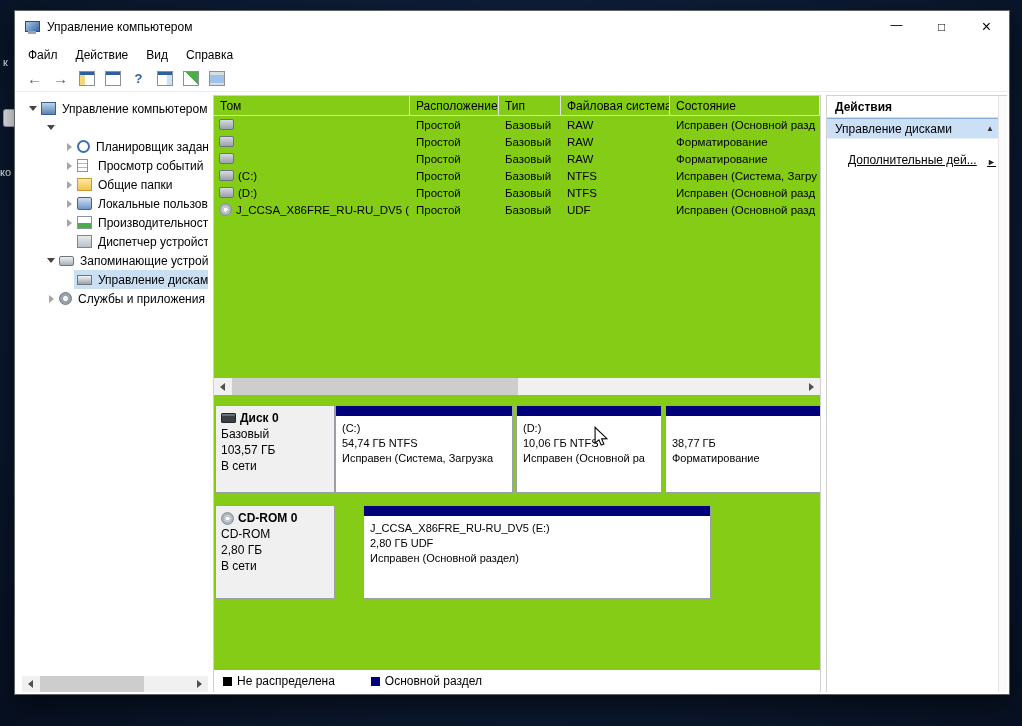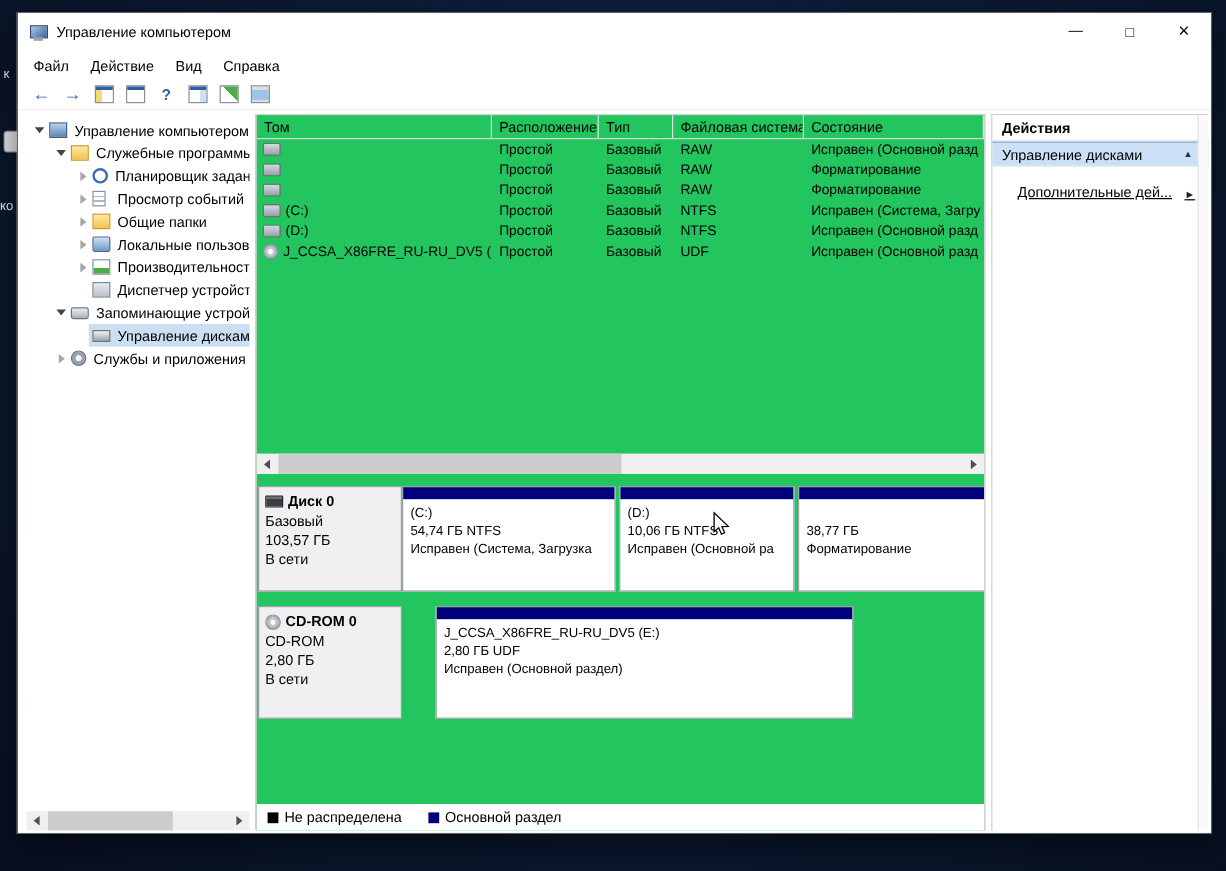--- a/index.html
+++ b/index.html
@@ -76,21 +76,21 @@
   .hs-btn { width:17px; height:100%; display:flex; align-items:center; justify-content:center; }
   .arr { width:0; height:0; display:inline-block; }
   .arr-l { border-top:4px solid transparent; border-bottom:4px solid transparent; border-right:5px solid #505050; }
   .arr-r { border-top:4px solid transparent; border-bottom:4px solid transparent; border-left:5px solid #505050; }
   .hs-thumb { position:absolute; top:0; bottom:0; background:#cdcdcd; }
   .t-thumb { left:18px; width:104px; }
   .c-thumb { left:18px; width:286px; }
 
   
   .center-panel { width:608px; flex:0 0 auto; margin:3px 0 0 5px; border:1px solid #d0d0d0; border-bottom:none;
-    display:flex; flex-direction:column; min-height:0; background:#22c55e; }
+    display:flex; flex-direction:column; min-height:0; background:#84cc16; }
   .vol-table { height:282px; flex:0 0 auto; overflow:hidden; font-size:11.5px; }
   .vol-header { display:grid; grid-template-columns:196px 89px 62px 109px 1fr; height:20px; border-bottom:1px solid #d9d9d9; font-size:12px; }
   .vol-hcell { padding:3px 4px 0 6px; border-right:1px solid #e3e3e3; white-space:nowrap; overflow:hidden; }
   .vol-row { display:grid; grid-template-columns:196px 89px 62px 109px 1fr; height:17px; align-items:center; }
   .vol-cell { padding:0 4px 0 6px; white-space:nowrap; overflow:hidden; }
   .vol-c1 { display:flex; align-items:center; gap:4px; padding-left:5px; }
   .vol-icon { width:15px; height:11px; flex:0 0 auto; background:linear-gradient(#d6dbe1,#98a0a9); border:1px solid #6d737b; border-radius:2px; }
   .cdrow-icon { width:13px; height:13px; flex:0 0 auto; border-radius:50%;
     background:radial-gradient(circle,#fff 0 2px,#c4c9d1 2px 4px,#aab3bd 4px 6px,#d8dce2 6px); border:1px solid #8a9097; }
 
@@ -104,21 +104,21 @@
   .hdd-icon { width:15px; height:10px; background:linear-gradient(#6b7078 0 2px,#3a3f45 2px); border:1px solid #23262a; border-radius:1px; }
   .cdrom-icon { width:13px; height:13px; border-radius:50%;
     background:radial-gradient(circle,#fff 0 2px,#c4c9d1 2px 4px,#aab3bd 4px 6px,#d8dce2 6px); border:1px solid #8a9097; }
   .dline { white-space:nowrap; overflow:hidden; }
   .disk-strip { display:flex; gap:3px; flex:1; min-width:0; }
   .part { border:1px solid #9aa0a6; background:#fff; display:flex; flex-direction:column; flex:0 0 auto; }
   .part-band { height:10px; flex:0 0 auto; }
   .part-body { padding:5px 5px 0 6px; font-size:11px; line-height:15px; white-space:nowrap; overflow:hidden; }
   .part-title { min-height:15px; }
 
-  .legend { height:22px; flex:0 0 auto; display:flex; align-items:center; gap:22px; padding-left:9px; background:#fff; }
+  .legend { height:22px; flex:0 0 auto; display:flex; align-items:center; gap:36px; padding-left:9px; background:#fff; }
   .lg-item { display:flex; align-items:center; gap:5px; white-space:nowrap; }
   .lg-sq { width:9px; height:9px; display:inline-block; }
 
   
   .actions-panel { flex:1; min-width:0; margin:3px 0 0 5px; border-left:1px solid #d0d0d0; border-top:1px solid #d0d0d0; position:relative; background:#fff; }
   .ap-header { height:22px; padding:4px 0 0 8px; font-weight:bold; border-bottom:1px solid #dcdcdc; }
   .ap-section { height:21px; display:flex; align-items:center; justify-content:space-between; padding:0 13px 0 8px;
     background:#cbe0f6; border-top:1px solid #84aed6; border-bottom:1px solid #e6eef7; }
   .ap-collapse { font-size:8px; color:#333; }
   .ap-item { height:20px; margin-top:8px; display:flex; align-items:flex-end; justify-content:space-between; padding:0 11px 0 21px;text-decoration:underline; }
@@ -193,24 +193,20 @@
               </span>
               <span class="tree-hl">
                 <span class="ti i-computer"></span>
                 <span class="tree-label">Управление компьютером (л</span>
               </span>
             </div>
             <div class="tree-row" style="padding-left: 24px;">
               <span class="tree-exp">
                 <i class="exp-e"></i>
               </span>
-              <span class="tree-hl">
-                <span class="ti i-folder"></span>
-                <span class="tree-label">Служебные программы</span>
-              </span>
             </div>
             <div class="tree-row" style="padding-left: 42px;">
               <span class="tree-exp">
                 <i class="exp-c"></i>
               </span>
               <span class="tree-hl">
                 <span class="ti i-clock"></span>
                 <span class="tree-label">Планировщик заданий</span>
               </span>
             </div>

